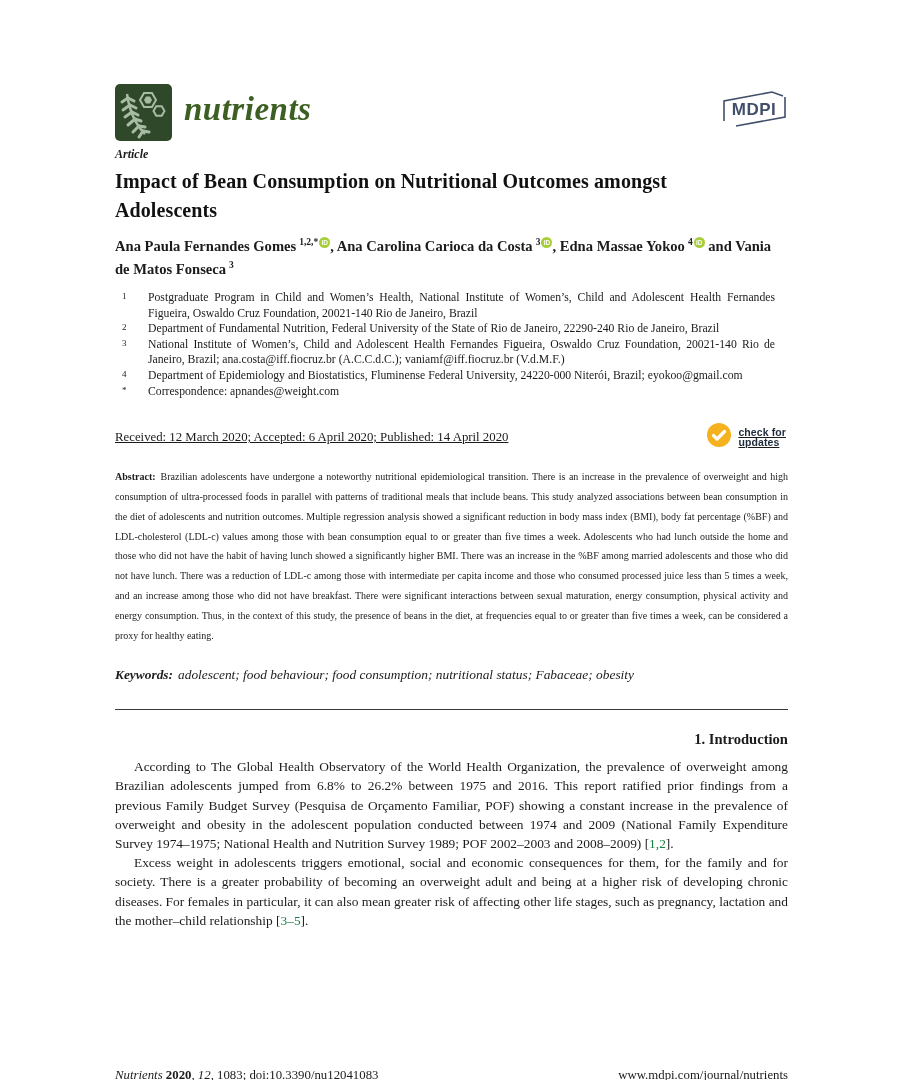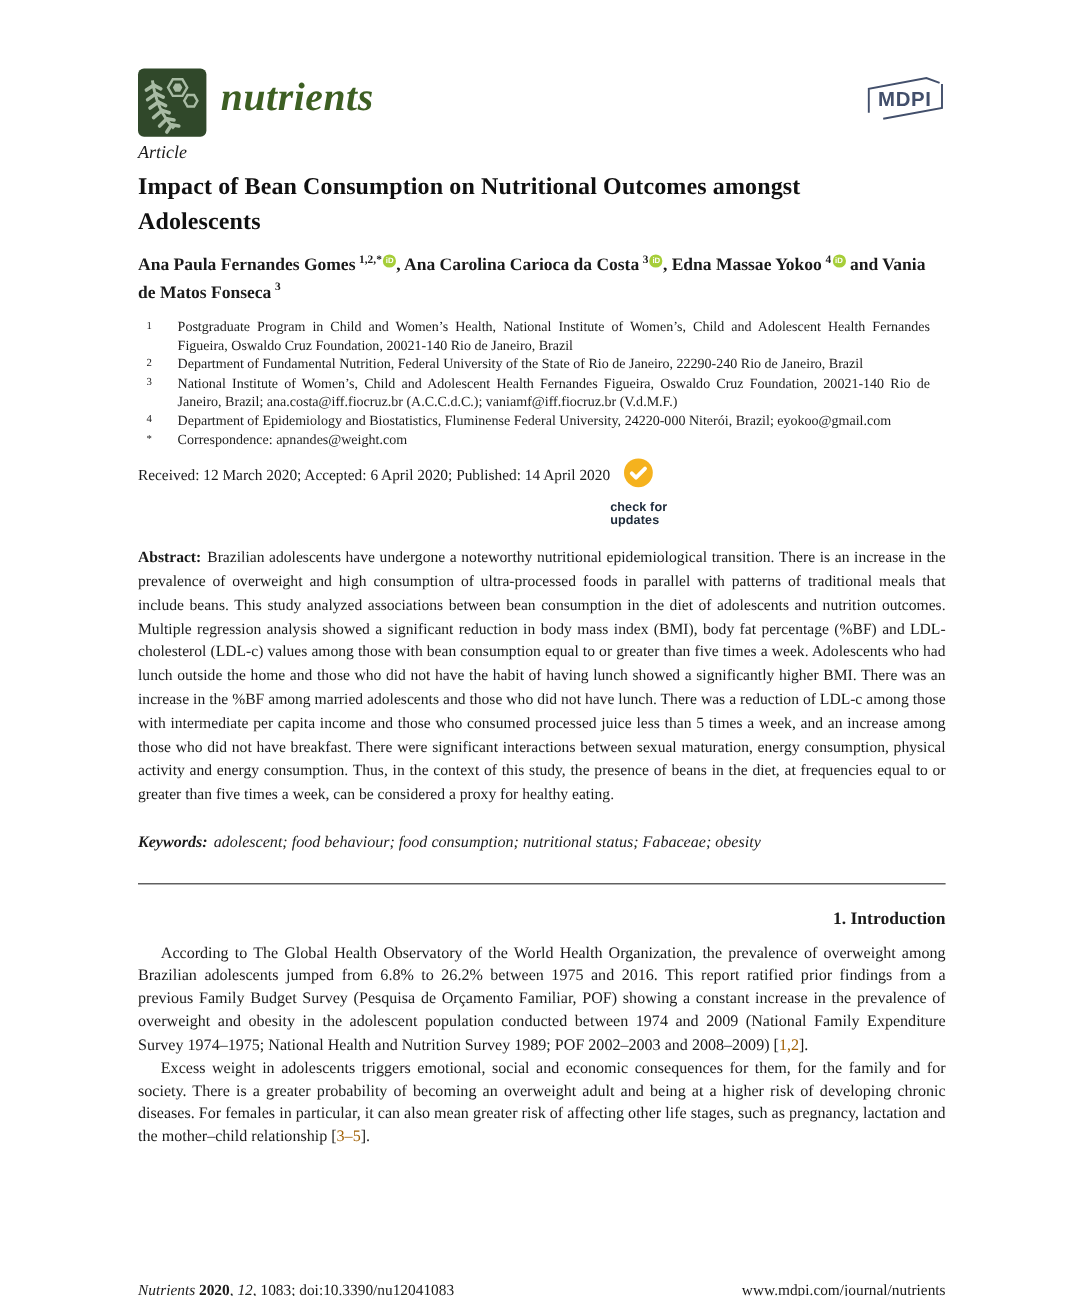--- a/index.html
+++ b/index.html
@@ -1,62 +1,62 @@
 <!DOCTYPE html>
 <html><head>
 <meta charset="utf-8">
 <style>
   * { margin:0; padding:0; box-sizing:border-box; }
   html,body { width:900px; height:1080px; background:#ffffff; }
   body { font-family:"Liberation Serif","DejaVu Serif",serif; color:#1b1b1b;
          -webkit-font-smoothing:antialiased; }
-  .page { position:absolute; inset:0; padding:57px 112px 0 115px; }
+  .page { position:absolute; inset:0; padding:84px 112px 0 115px; }
 
   
   .header-row { display:flex; justify-content:space-between; align-items:flex-start; height:57px; }
   .brand { display:flex; align-items:center; gap:12px; }
   .logo-box { width:57px; height:57px; background:#30482a; border-radius:5px; flex:0 0 auto; }
   .journal-name { font-style:italic; font-weight:700; font-size:33px; color:#3d5f23;
                   letter-spacing:0.5px; padding-bottom:6px; }
   .mdpi-logo { margin-top:4px; }
 
   
-  .article-label { margin-top:6px; font-style:italic; font-size:15px; }
+  .article-label { margin-top:6px; font-style:italic; font-size:12px;font-weight:bold; }
   .title { margin-top:5px; font-size:20px; line-height:29px; font-weight:700; max-width:610px;
            letter-spacing:0.1px; color:#111; }
   .authors { margin-top:10px; font-size:14.6px; line-height:23px; font-weight:700; max-width:673px; }
   .authors sup { font-size:9.5px; vertical-align:super; line-height:0; margin-left:3px; }
   .orcid-badge { display:inline-block; width:11px; height:11px; border-radius:50%;
                  background:#a6ce39; color:#fff; font-family:"Liberation Sans",sans-serif;
                  font-size:6.5px; font-weight:700; text-align:center; line-height:11px;
                  vertical-align:super; margin-left:1px; }
 
   .affil-list { list-style:none; margin-top:9px; max-width:660px; }
   .affil-item { position:relative; padding-left:33px; font-size:11.7px; line-height:15.6px;
                 text-align:justify; }
   .affil-num { position:absolute; left:7px; top:-1px; font-size:9px; }
 
-  .meta-row { display:flex; align-items:flex-start; margin-top:7px; }
+  .meta-row { display:flex; justify-content:space-between; align-items:flex-start; margin-top:23px;text-decoration:underline; }
   .dates { font-size:12.8px; margin-top:8px; }
-  .update-badge { display:flex; align-items:center; gap:6px; cursor:pointer; margin-right:2px;flex-direction:column; }
+  .update-badge { display:flex; align-items:center; gap:6px; cursor:pointer; margin-right:2px; }
   .badge-text { font-family:"Liberation Sans",sans-serif; font-size:10.5px; font-weight:700;
                 color:#1d2a3a; line-height:10.5px; letter-spacing:0.1px; }
 
   
-  .abstract { margin-top:15px; font-size:13px; line-height:19.8px; text-align:justify; }
+  .abstract { margin-top:15px; font-size:10px; line-height:19.8px; text-align:justify; }
   .abstract .lbl, .keywords .lbl { font-weight:700; margin-right:5px; }
   .keywords { margin-top:20px; font-size:13.4px; line-height:19.8px;font-style:italic; }
 
   .rule { border:none; border-top:1.4px solid #3a3a3a; margin-top:24px; }
 
   
   .section-heading { margin-top:21px; font-size:14.6px; font-weight:700;text-align:right; }
   .intro-body { margin-top:9px; }
   .body-para { font-size:13.4px; line-height:19.2px; text-align:justify; text-indent:19px; }
-  .cite { color:#a16207; cursor:pointer; }
+  .cite { color:#15803d; cursor:pointer; }
 
   
   .footer { position:absolute; left:115px; right:112px; top:1068px; display:flex;
             justify-content:space-between; font-size:12.8px; }
   .it { font-style:italic; } .b { font-weight:700; }
 </style>
 </head>
 <body>
 
 <div class="page">

